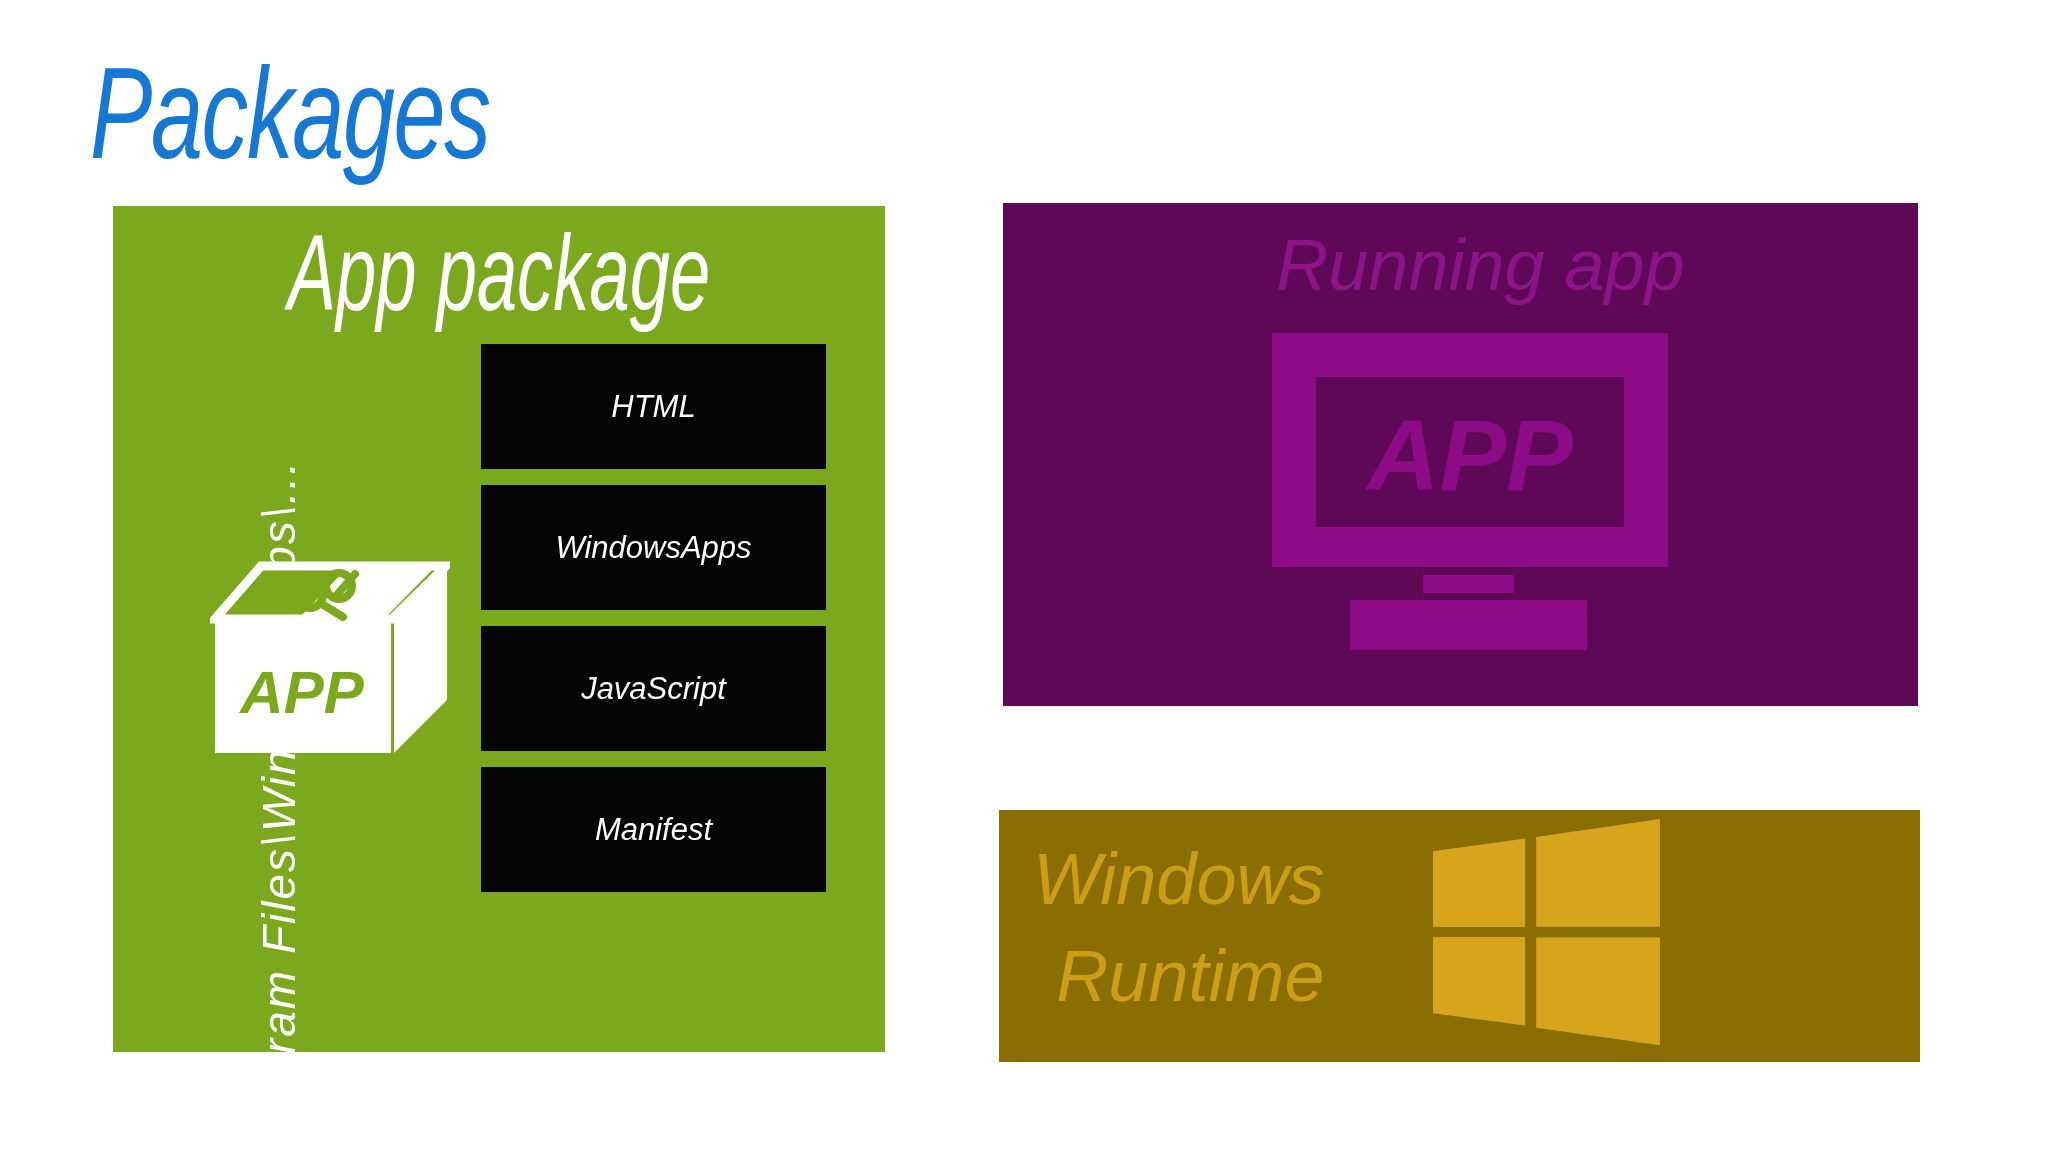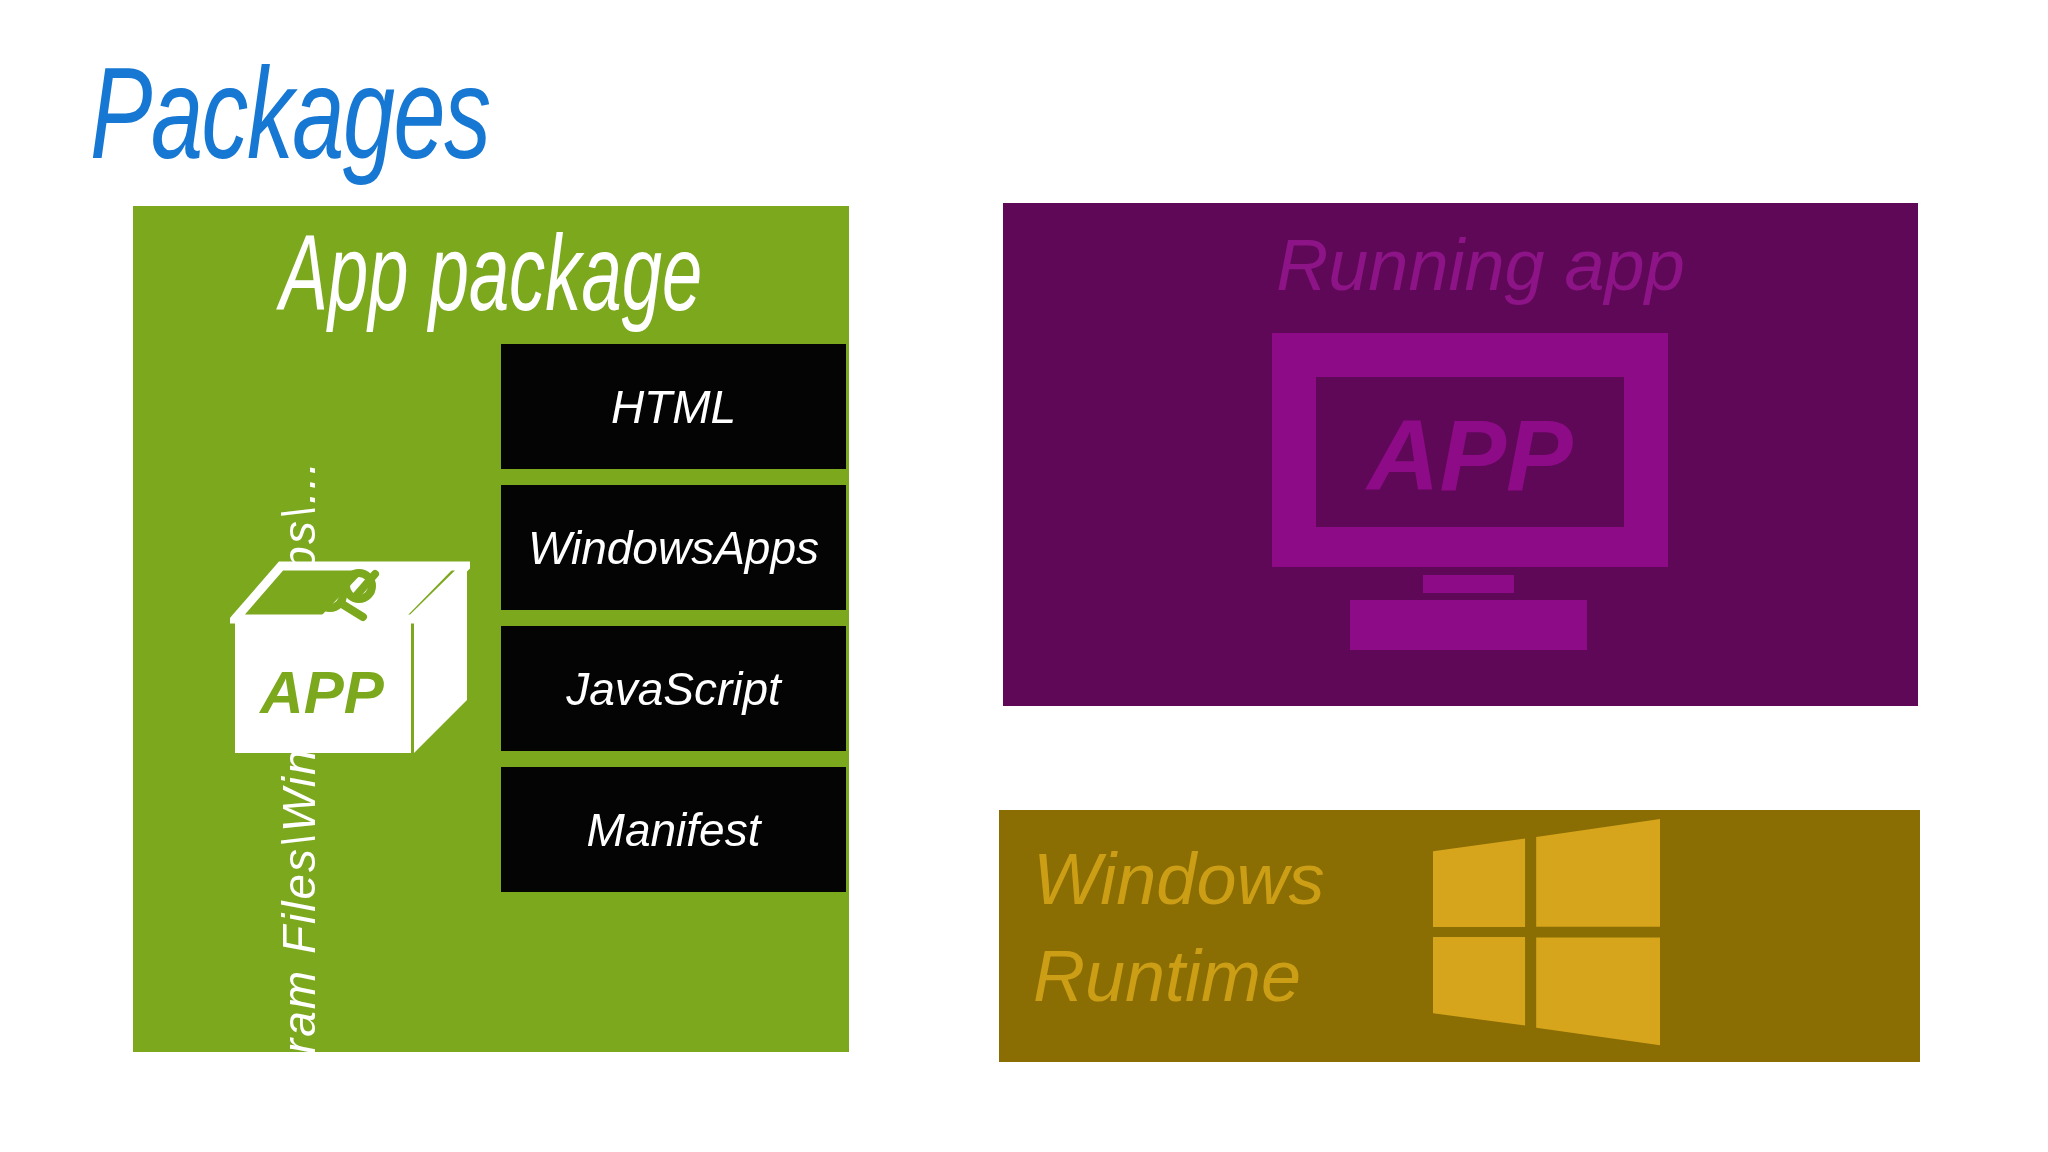--- a/index.html
+++ b/index.html
@@ -11,56 +11,56 @@
   
   .slide-title{
     position:absolute;left:90px;top:48px;
     font-size:130px;line-height:130px;font-weight:300;
     color:var(--title_blue);
     transform:scaleX(0.72);transform-origin:0 0;
     white-space:nowrap;letter-spacing:-2px;
   }
   
   .panel{position:absolute;}
-  .panel-green{left:113px;top:206px;width:716px;height:846px;background:var(--panel_green);margin-left:20px;}
+  .panel-green{left:113px;top:206px;width:772px;height:846px;background:var(--panel_green);}
   .panel-purple{left:1003px;top:203px;width:915px;height:503px;background:var(--panel_purple);}
   .panel-gold{left:999px;top:810px;width:921px;height:252px;background:var(--panel_gold);}
 
   .panel-title{
     position:absolute;left:0;right:0;text-align:center;
     font-weight:300;color:#fff;white-space:nowrap;
   }
   .green-title{
     top:13px;font-size:108px;line-height:108px;
     transform:scaleX(0.67);transform-origin:50% 0;
   }
   .purple-title{
     top:26px;font-size:72px;line-height:72px;
     color:var(--running_title);
     padding-left:40px;
   }
   .gold-title{
-    position:absolute;left:34px;top:21px;text-align:left;
+    position:absolute;left:34px;top:21px;text-align:right;
     font-size:72px;line-height:97px;font-weight:300;
     color:var(--gold_text);white-space:nowrap;
   }
   
   .install-path{
     position:absolute;left:140px;top:1018px;
     transform:rotate(-90deg);transform-origin:0 0;
     font-size:46px;line-height:52px;letter-spacing:2px;
     color:#ffffff;white-space:nowrap;font-weight:400;
   }
   
   .content-stack{position:absolute;left:368px;top:138px;width:345px;}
   .content-box{
     width:345px;height:125px;margin-bottom:16px;
     background:var(--box_black);color:#ffffff;
     display:flex;align-items:center;justify-content:center;
-    font-size:46px;font-weight:300;
+    font-size:31px;font-weight:300;
   }
   
   .gift-icon{position:absolute;left:97px;top:347px;width:240px;height:205px;}
   .monitor-icon{position:absolute;left:259px;top:127px;width:410px;height:330px;}
   .winlogo-icon{position:absolute;left:434px;top:9px;width:227px;height:227px;}
   svg{display:block;}
   .svg-label{font-family:"Liberation Sans",sans-serif;font-weight:bold;}
 </style>
 </head>
 <body>

